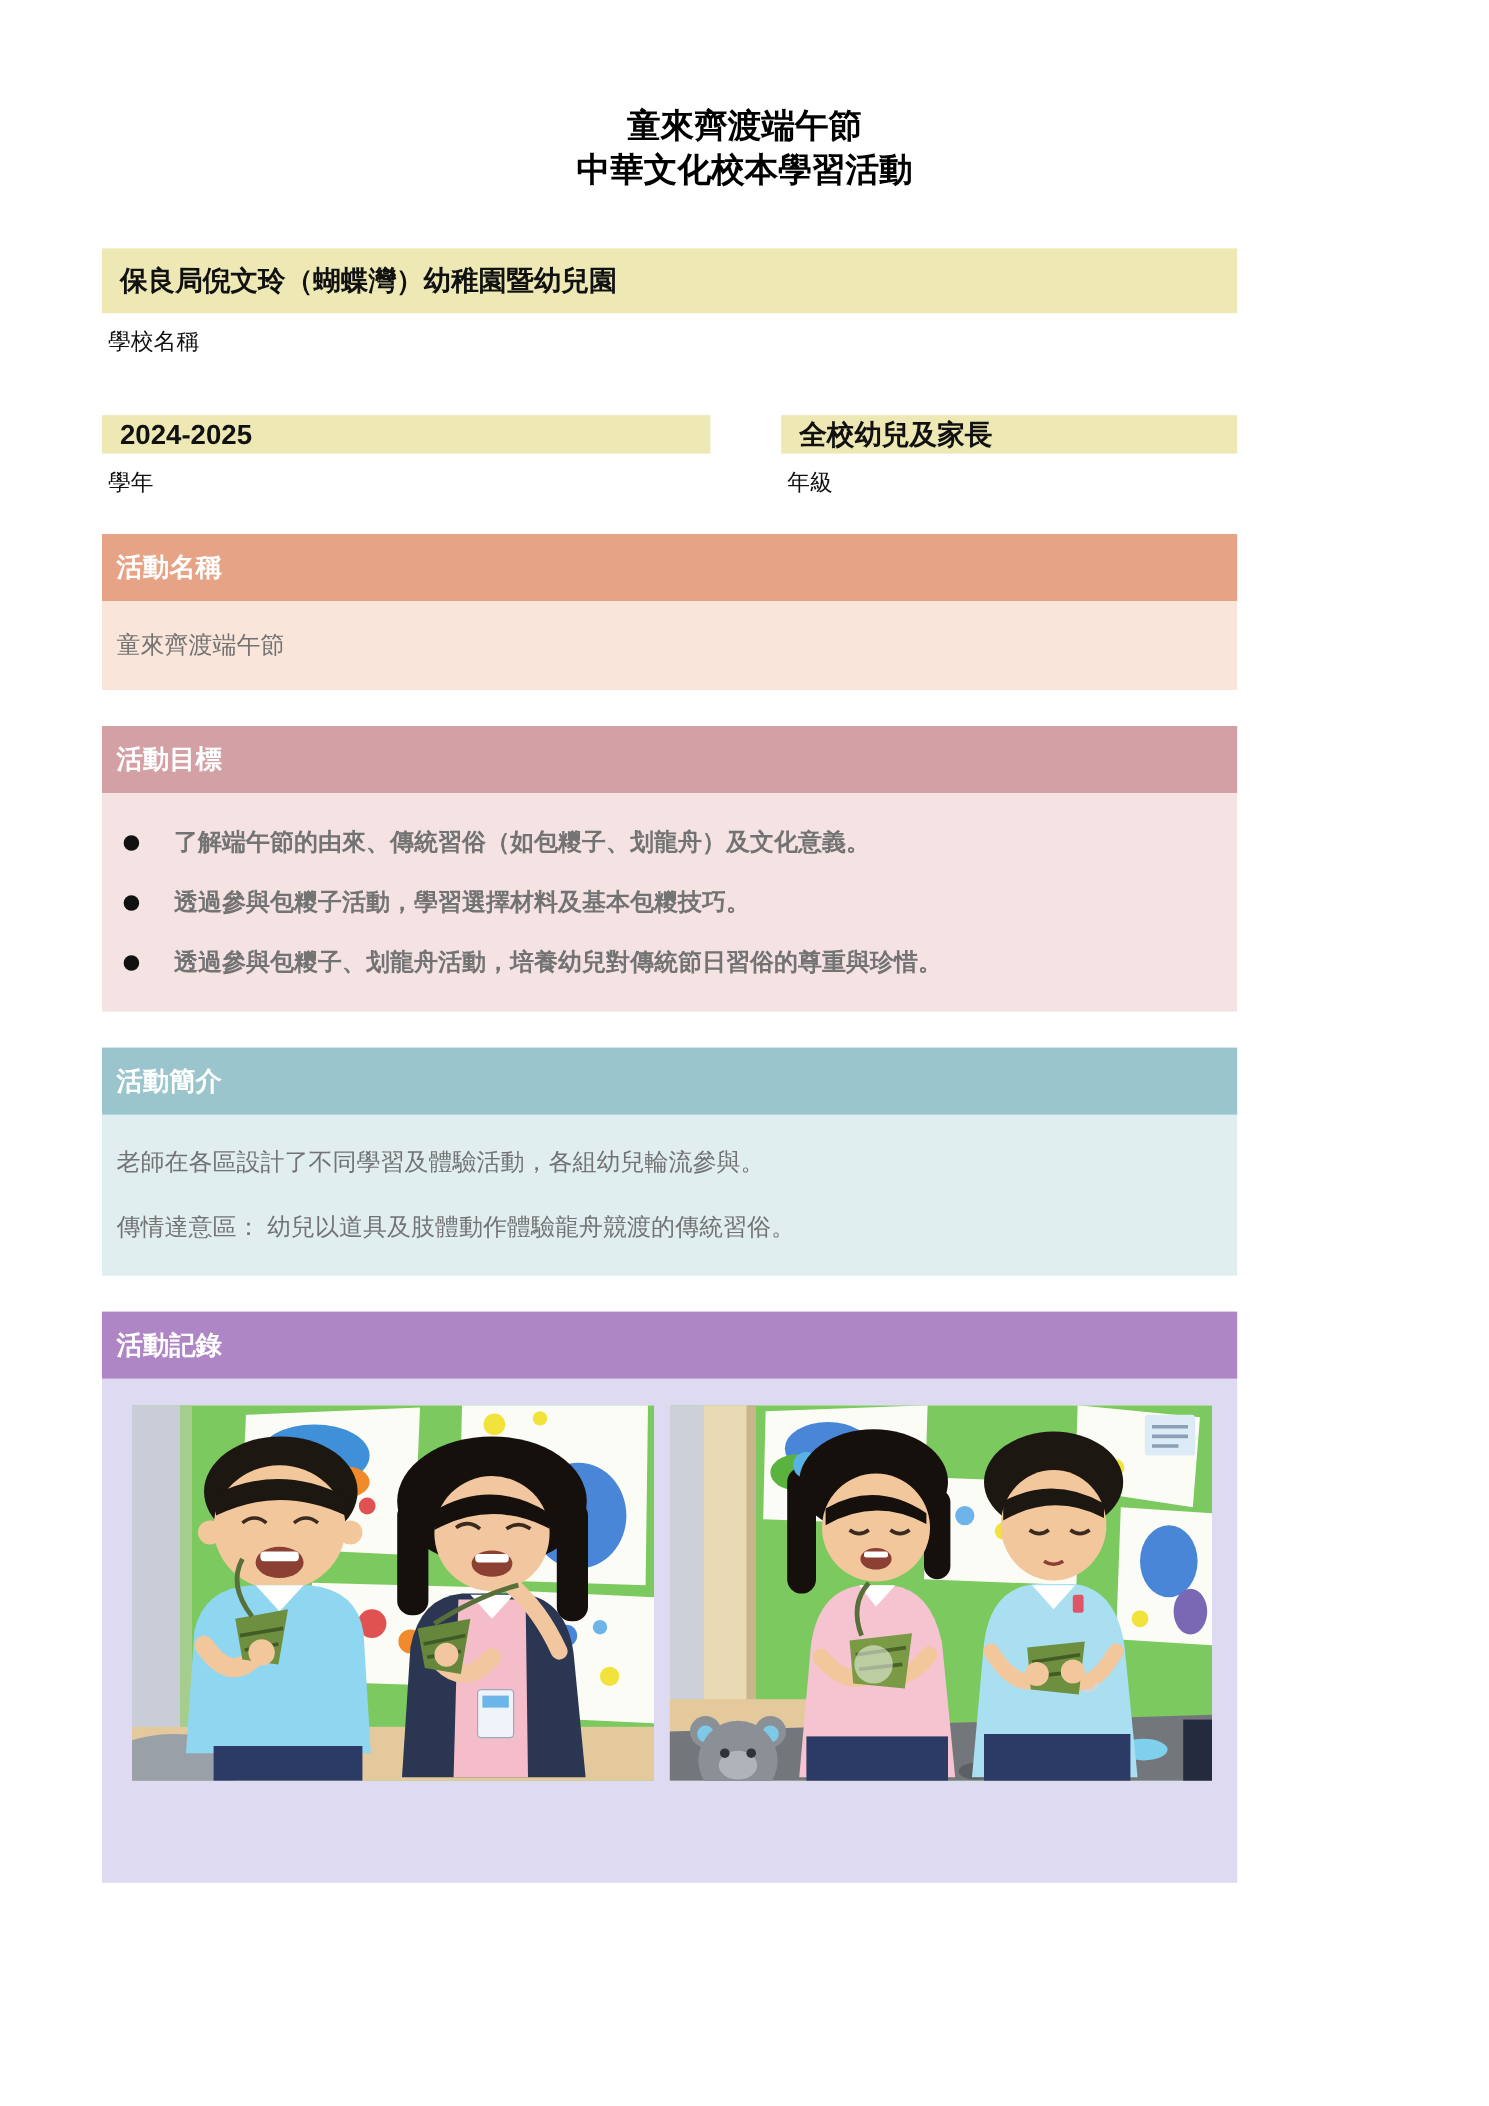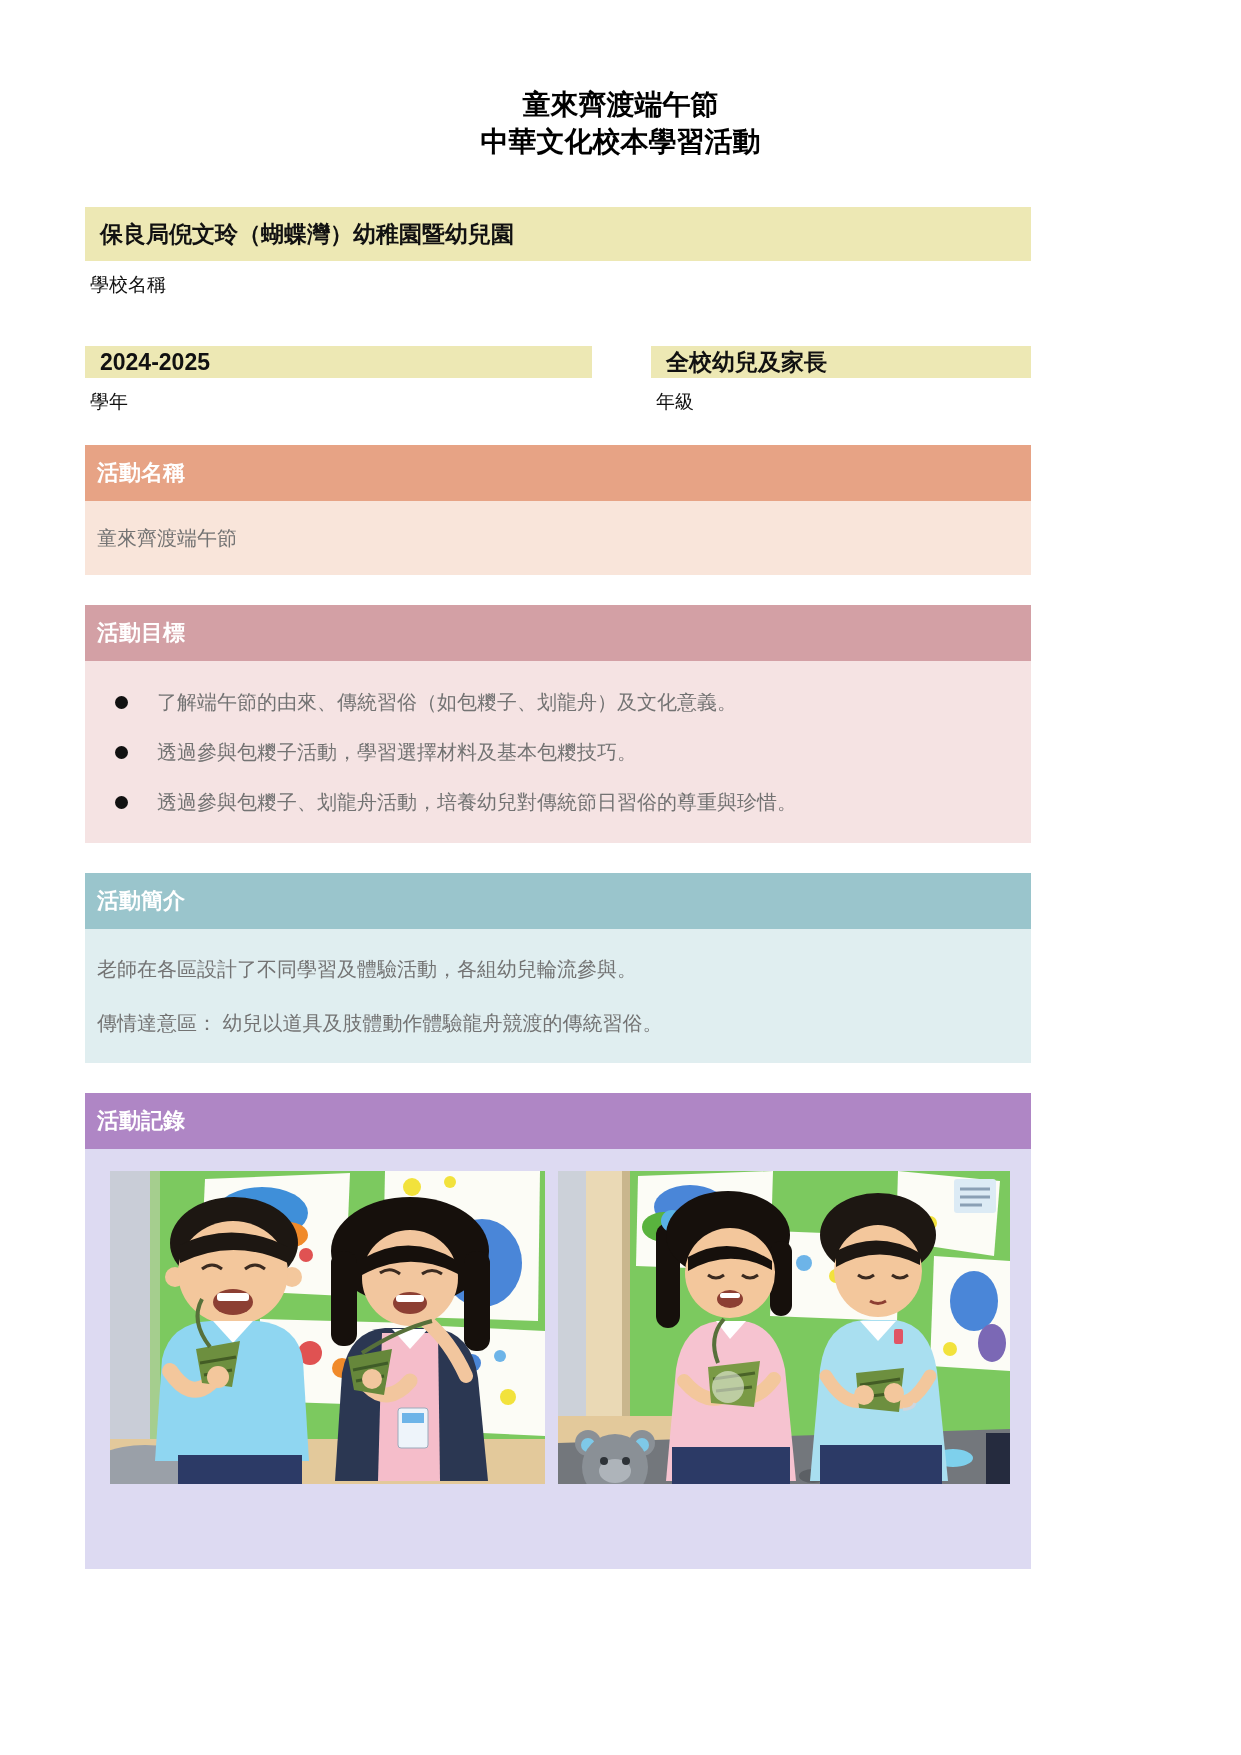--- a/index.html
+++ b/index.html
@@ -16,21 +16,21 @@
   .cols .band{padding:2px 15px;}
   .section{margin-top:30px;}
   .section + .section{margin-top:30px;}
   .sec-header{padding:14px 12px;font-size:22px;font-weight:700;line-height:28px;color:#ffffff;}
   .hdr-orange{background:#e7a385;}
   .hdr-rose{background:#d3a0a5;}
   .hdr-teal{background:#9ac5cc;}
   .hdr-purple{background:#af86c5;}
   .sec-body{font-size:20px;line-height:30px;color:#737373;}
   .body-orange{background:#f9e5da;padding:22px 12px;}
-  .body-rose{background:#f5e3e3;padding:26px 16px 6px;}
+  .body-rose{background:#f5e3e3;padding:26px 4px 6px;font-weight:bold;}
   .body-teal{background:#e0eef0;padding:2px 12px 24px;}
   .body-purple{background:#dddaf2;padding:22px 21px 85px 25px;}
   ul.obj-list{list-style:none;margin:0;padding:0;}
   ul.obj-list li{display:flex;align-items:flex-start;margin:0 0 20px 0;}
   .bullet-dot{flex:0 0 13px;width:13px;height:13px;border-radius:50%;background:#111;margin:9px 0 0 14px;}
   ul.obj-list li span.obj-text{display:block;margin-left:29px;}
   .body-teal p{margin:22px 0 0 0;line-height:32px;}
   .photos{display:flex;gap:13px;}
   .photo{display:block;background:#fff;}
   .b{font-weight:700;}

